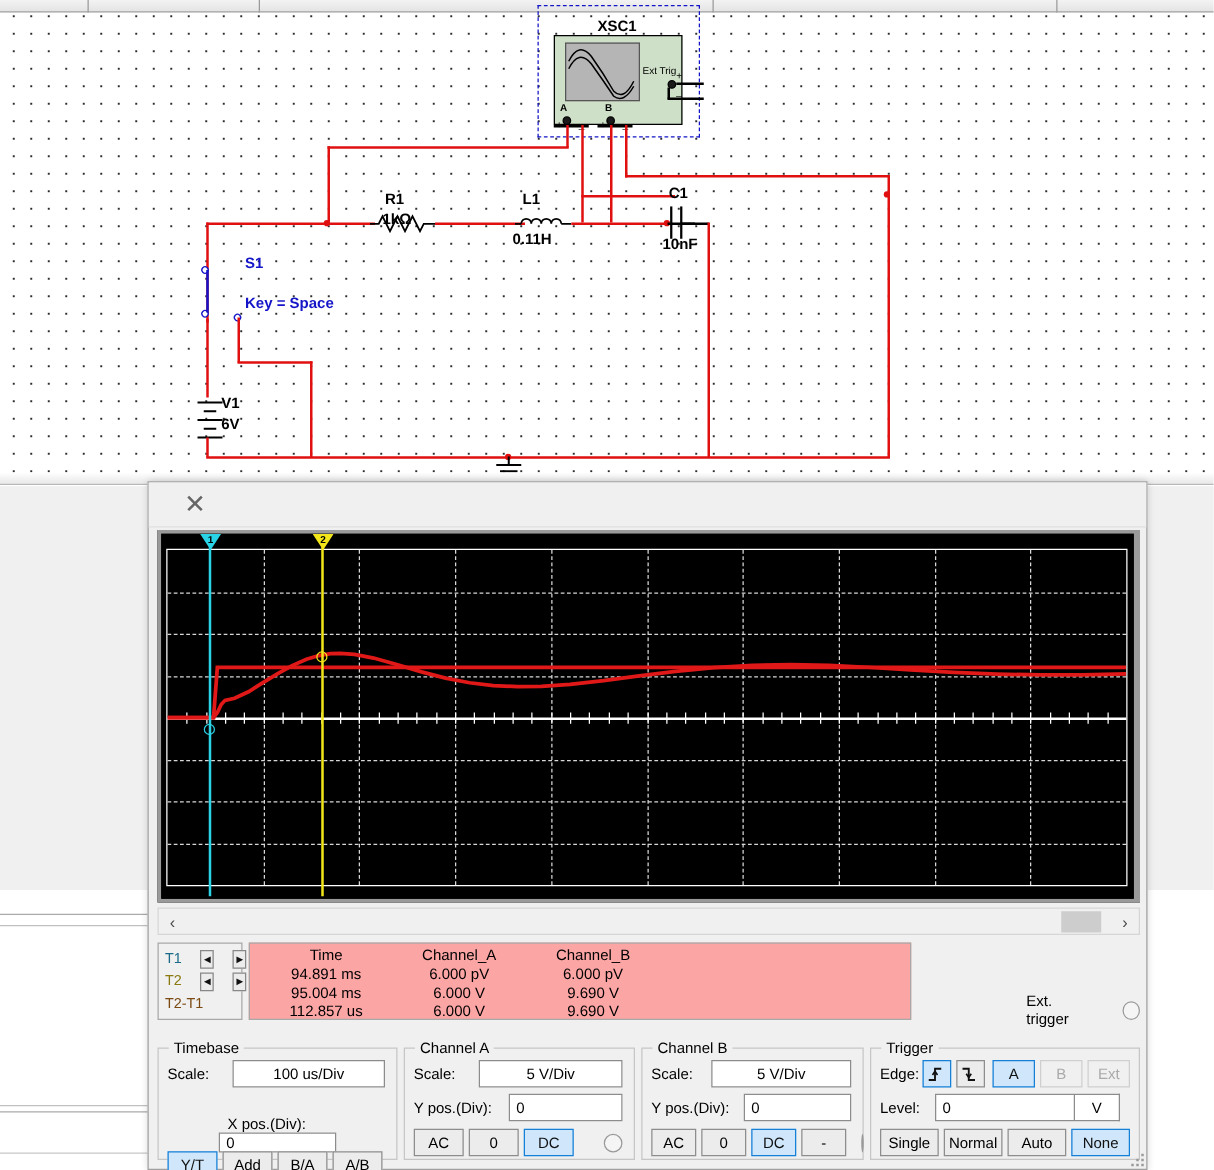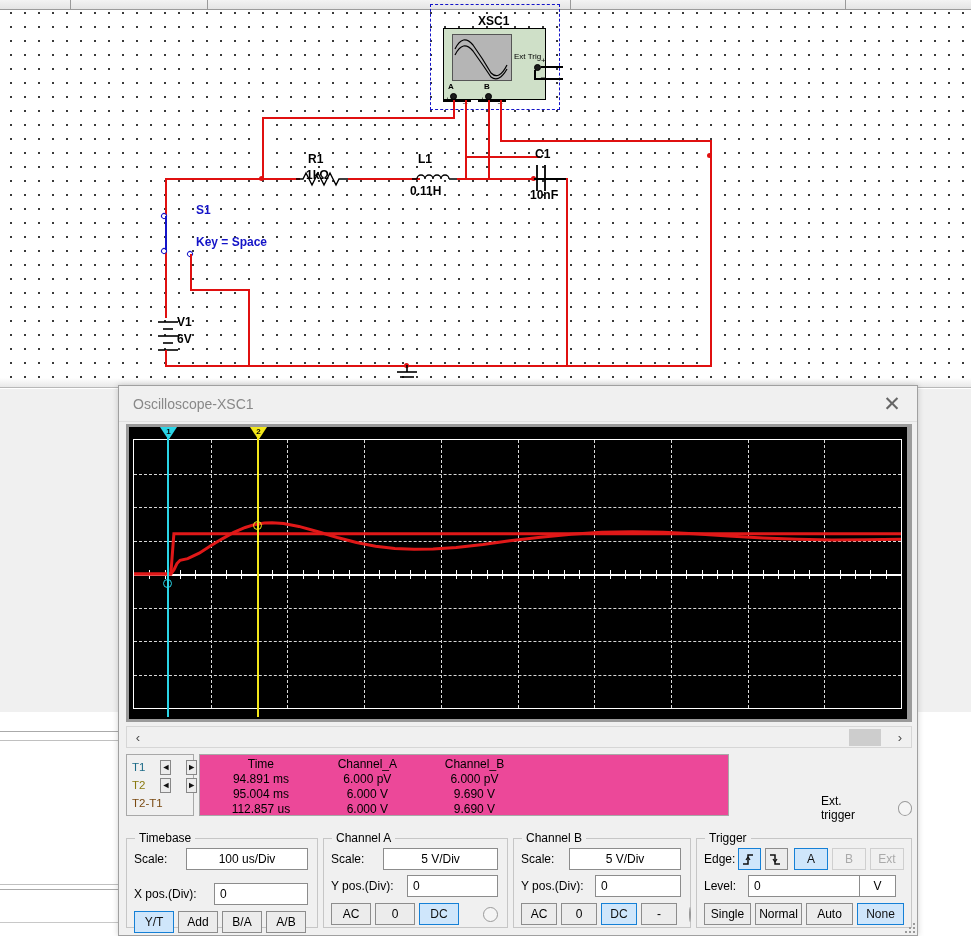--- a/index.html
+++ b/index.html
@@ -131,21 +131,21 @@
   }
   .cur-line { display:flex; align-items:center; height:18px; gap:15px; }
   .cur-lbl { font-size:11.5px; width:22px; }
   .arw-btn {
     width:16px; height:15px; background:#ececec; border:1px solid #888;
     display:flex; align-items:center; justify-content:center; font-size:9px; color:#111;
     cursor:pointer;
   }
   #meas-table {
     position:absolute; left:73px; top:0; width:530px; height:62px;
-    background:#ec4899; border:1px solid #a8a8a8; padding-top:1px;
+    background:#fca5a5; border:1px solid #a8a8a8; padding-top:1px;
   }
   #meas-table table { border-collapse:collapse; width:320px; margin-left:8px; }
   #meas-table th { font-weight:normal; font-size:12px; text-align:center; padding:0 8px; height:15px; }
   #meas-table td { font-size:12px; text-align:center; padding:0 8px; height:15px; }
   #rev-save { position:absolute; left:610px; top:0; }
   .rs-btn {
     width:78px; height:25px; background:#ececec; border:1px solid #8d8d8d;
     display:flex; align-items:center; justify-content:center; font-size:12px; cursor:pointer;
   }
   #ext-trig-row { position:absolute; left:695px; top:40px; display:flex; align-items:center; gap:22px; }
@@ -295,21 +295,20 @@
 </div>
 
 <div id="lower-div1"></div>
 <div id="lower-panel-white"></div>
 <div id="lower-div2"></div>
 <div id="lower-div3"></div>
 
 <div id="scope-win">
 
   <div id="scope-title">
-    <div id="scope-title-text">Oscilloscope-XSC1</div>
     <div id="scope-close">✕</div>
   </div>
 
   <div id="disp-wrap">
     <div id="disp">
       <div id="grid-frame">
 
         <div class="gl-v" style="left:10%"></div>
           <div class="gl-v" style="left:20%"></div>
         <div class="gl-v" style="left:30%"></div>
@@ -457,21 +456,21 @@
       <span class="radio-o"></span>
     </div>
   </div>
 
   <div class="grp" id="g-timebase">
     <div class="grp-title">Timebase</div>
     <div class="row" style="margin-top:8px;">
       <span class="row-lbl" style="width:52px;">Scale:</span>
       <span class="fld" style="width:122px; justify-content:center;">100 us/Div</span>
     </div>
-    <div class="row" style="margin-top:11px;">
+    <div class="row" style="margin-top:21px;flex-direction:column;">
       <span class="row-lbl" style="width:80px;">X pos.(Div):</span>
       <span class="fld" style="width:94px;">0</span>
     </div>
     <div class="btnrow" id="tb-modes" style="margin-top:5px;">
         <div class="sq-btn active" style="width: 40px;">Y/T</div>
         <div class="sq-btn" style="width: 40px;">Add</div>
         <div class="sq-btn" style="width: 40px;">B/A</div>
         <div class="sq-btn" style="width: 40px;">A/B</div>
       </div>
   </div>

